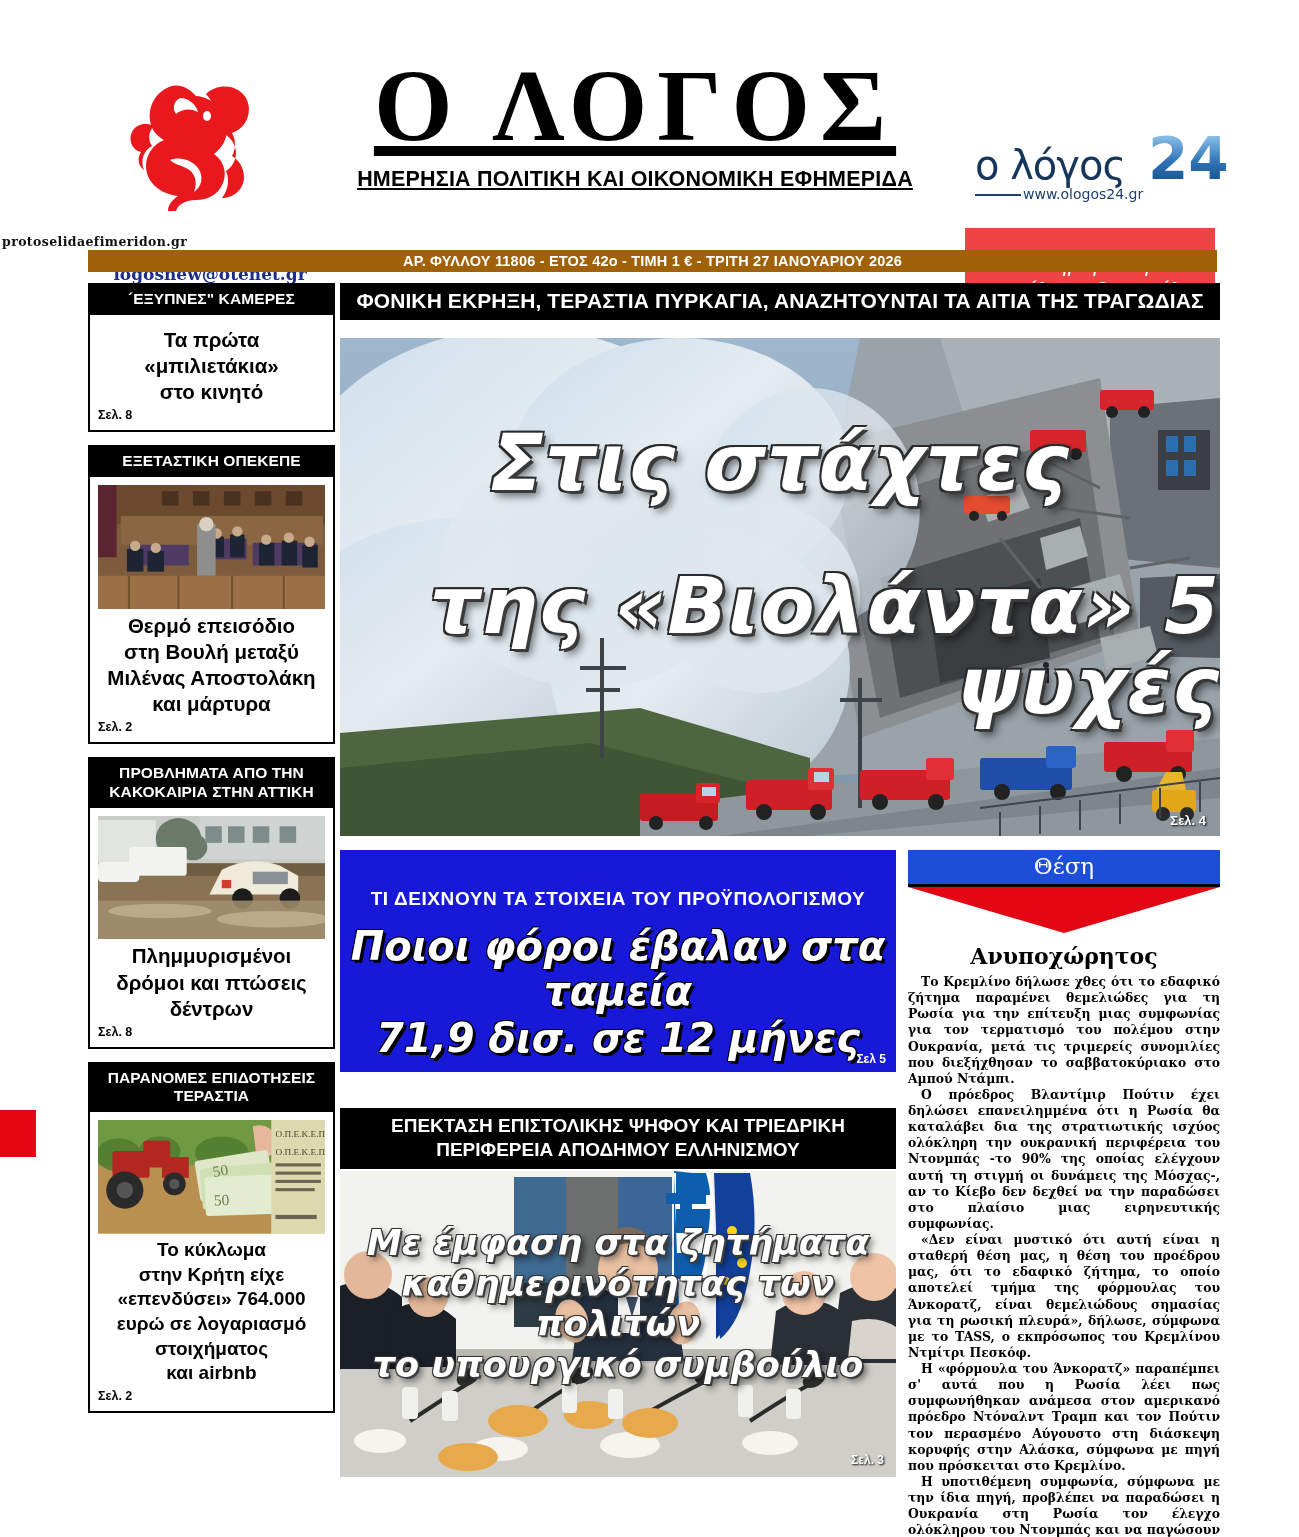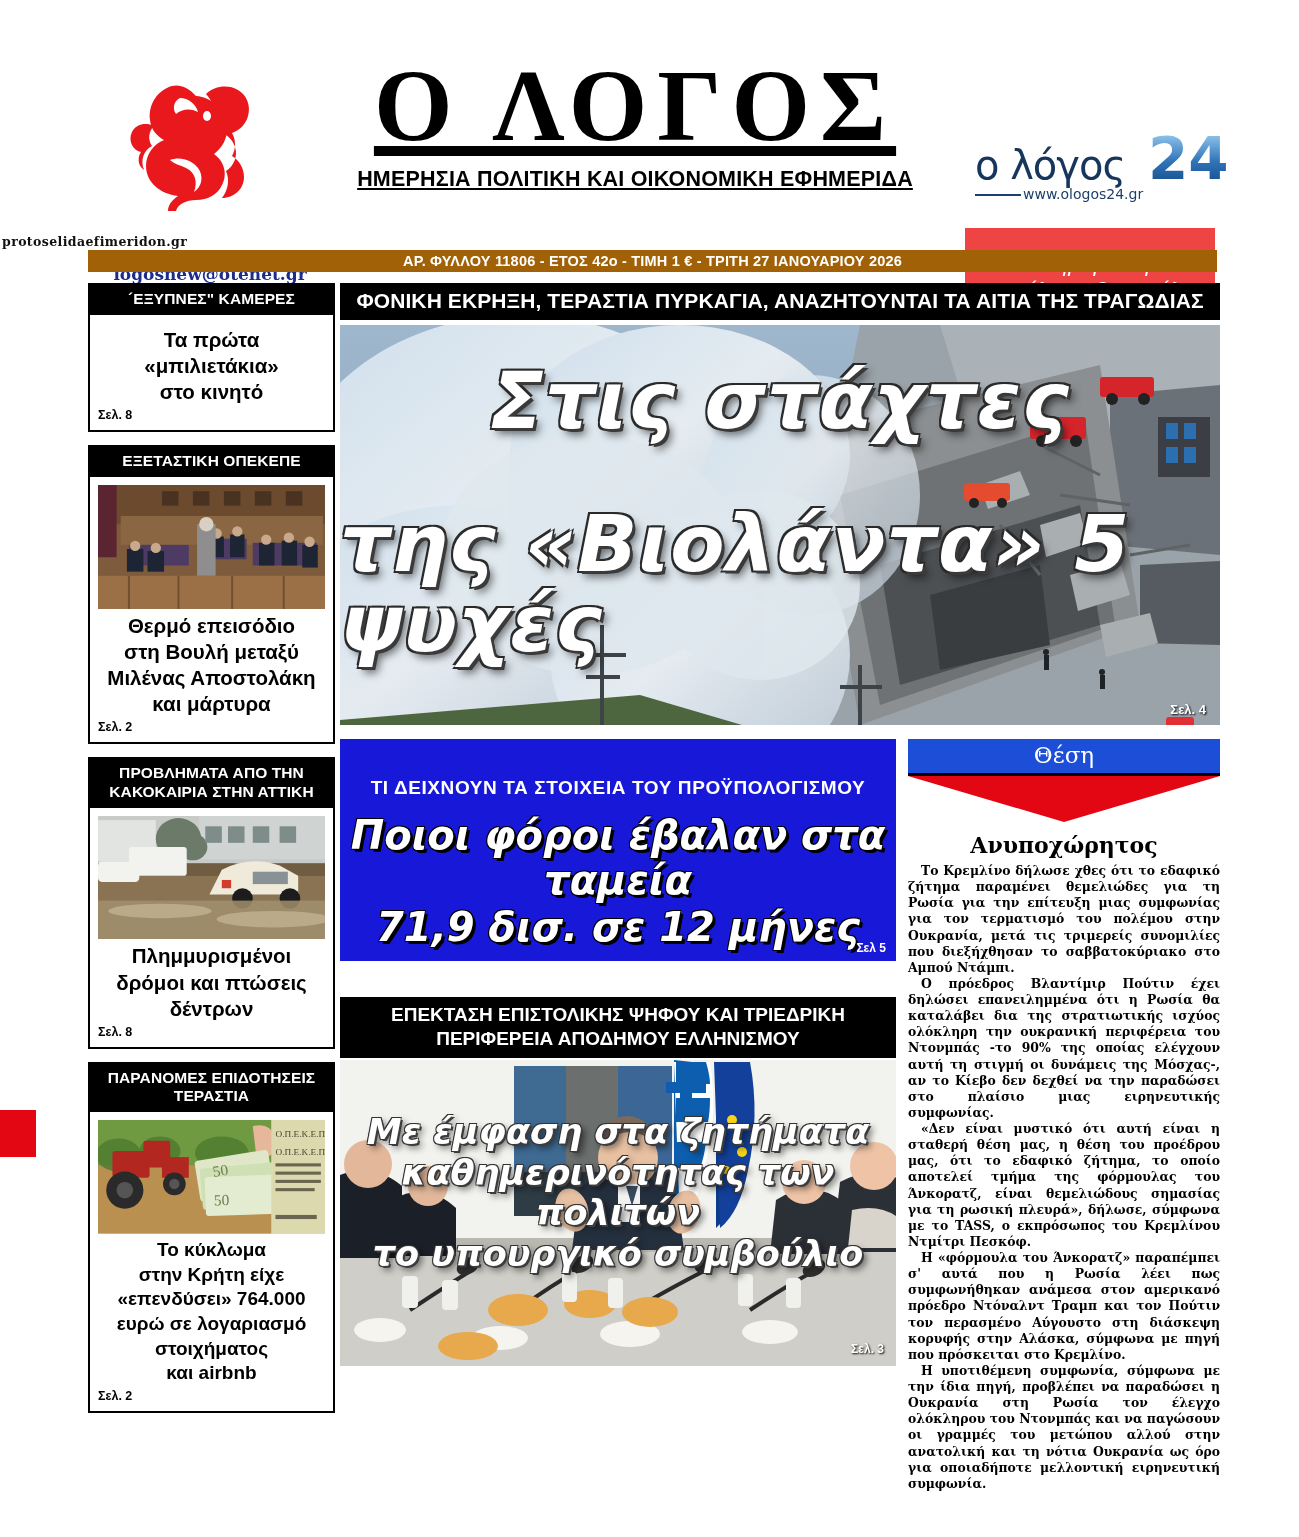--- a/index.html
+++ b/index.html
@@ -91,21 +91,21 @@
 
   
   .red-accent{position:absolute;left:0px;top:1110px;width:36px;height:47px;background:#e30613;}
 
   
   .maincol{position:absolute;left:340px;top:283px;width:880px;}
   .banner{
     background:#000;color:#fff;text-align:center;font-weight:bold;
     font-size:21px;padding:6px 4px 7px 4px;letter-spacing:.1px;
   }
-  .hero{position:relative;width:880px;height:400px;margin-top:5px;overflow:hidden;}
+  .hero{position:relative;width:880px;height:498px;margin-top:18px;overflow:hidden;text-align:right;}
   .hero-img{position:absolute;inset:0;}
   .hero-overlay{position:absolute;inset:0;display:flex;flex-direction:column;
     justify-content:center;align-items:center;}
   .hero-l1,.hero-l2{
     color:#fff;font-weight:bold;font-style:italic;letter-spacing:1px;
     text-shadow:
       3px 3px 0 #3a3a3a, -2px -2px 0 #2a2a2a, 2px -2px 0 #2a2a2a, -2px 2px 0 #2a2a2a,
       5px 6px 9px rgba(0,0,0,.55);
     font-family:"DejaVu Sans","Liberation Sans",sans-serif;line-height:1.02;
   }

